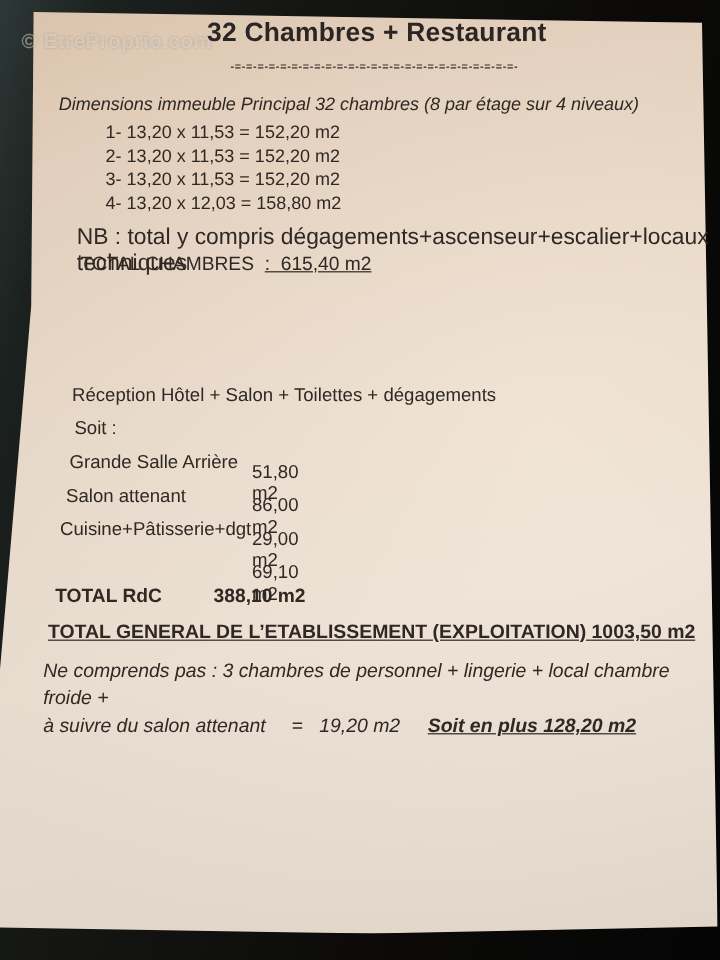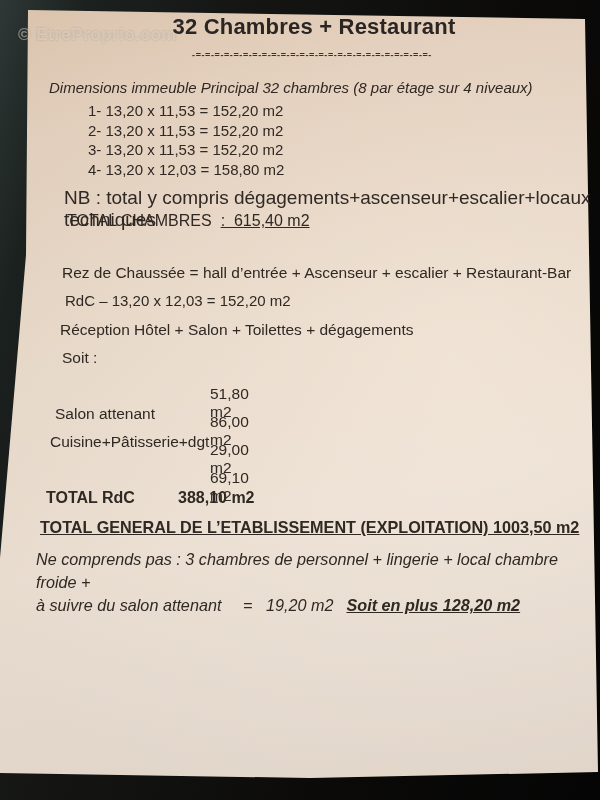--- a/index.html
+++ b/index.html
@@ -57,21 +57,21 @@
   .total-rdc .value{position:absolute;left:132px;top:0;white-space:nowrap;}
   .total-general{
     position:absolute;left:40px;top:518px;
     font-size:16.2px;font-weight:700;text-decoration:underline;white-space:nowrap;
   }
   .exclusions{
     position:absolute;left:36px;top:548px;width:540px;
     font-size:16.2px;font-style:italic;line-height:23px;
   }
   .line3 .l3label{display:inline-block;width:207px;}
-  .line3 .l3value{white-space:pre;margin-right:13px;}
+  .line3 .l3value{white-space:pre;margin-right:23px;}
   .line3 .l3highlight{font-weight:700;text-decoration:underline;}
 </style>
 </head>
 <body>
 
 <div class="stage">
   <div class="paper"></div>
 
   <div class="content">
 
@@ -89,32 +89,31 @@
       <div>3- 13,20 x 11,53 = 152,20 m2</div>
       <div>4- 13,20 x 12,03 = 158,80 m2</div>
     </div>
 
     <p class="nb">NB : total y compris dégagements+ascenseur+escalier+locaux techniques</p>
 
     <p class="total-chambres">
       <span>TOTAL CHAMBRES</span><span class="u">:  615,40 m2</span>
     </p>
 
-    <p class="rdc-heading">Rez de Chaussée = hall d’entrée + Ascenseur + escalier + Restaurant-Bar</p>
 
-    <p class="rdc-dim">RdC – 13,20 x 12,03 = 152,20 m2</p>
 
     <p class="reception">Réception Hôtel + Salon + Toilettes + dégagements</p>
 
     <div class="rows">
       <div class="row i1">
         <span class="label">Soit :</span>
         <span class="value">51,80 m2</span>
       </div>
       <div class="row i2">
+        <span class="label">Grande Salle Arrière</span>
         <span class="value">86,00 m2</span>
       </div>
       <div class="row i3">
         <span class="label">Salon attenant</span>
         <span class="value">29,00 m2</span>
       </div>
       <div class="row">
         <span class="label">Cuisine+Pâtisserie+dgt</span>
         <span class="value">69,10 m2</span>
       </div>

